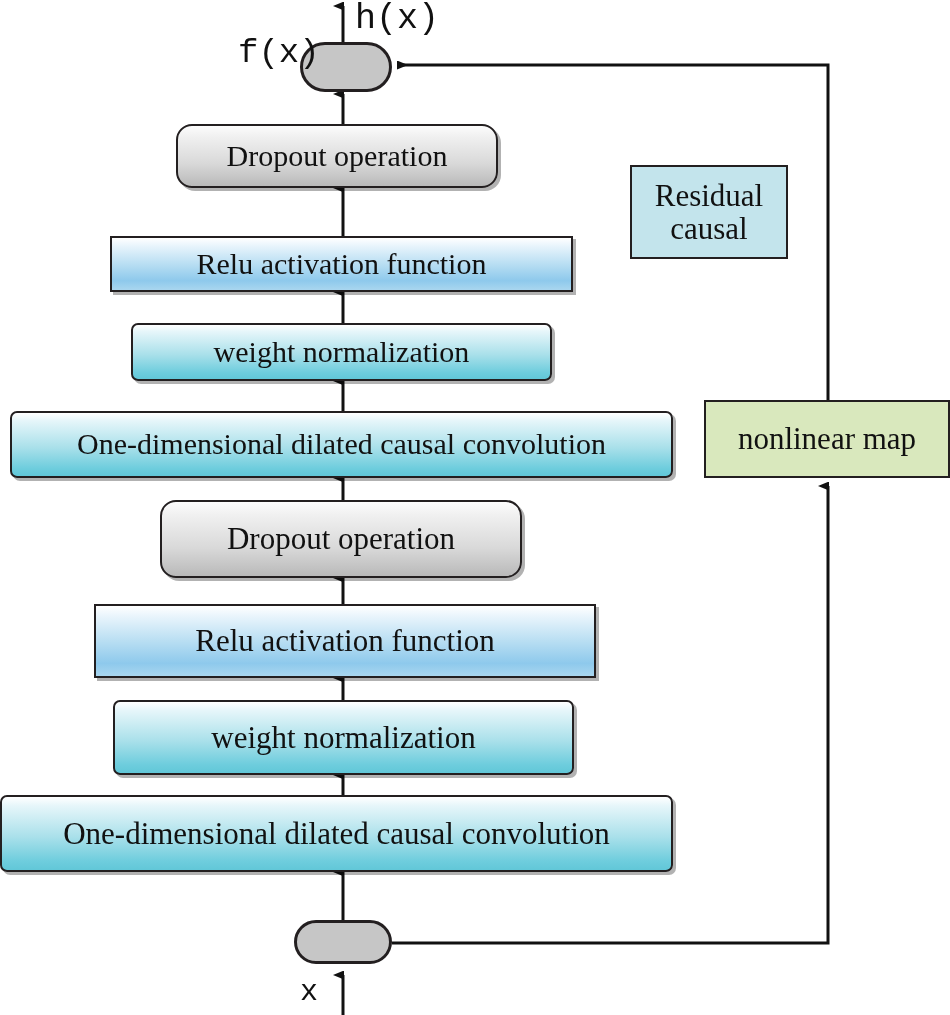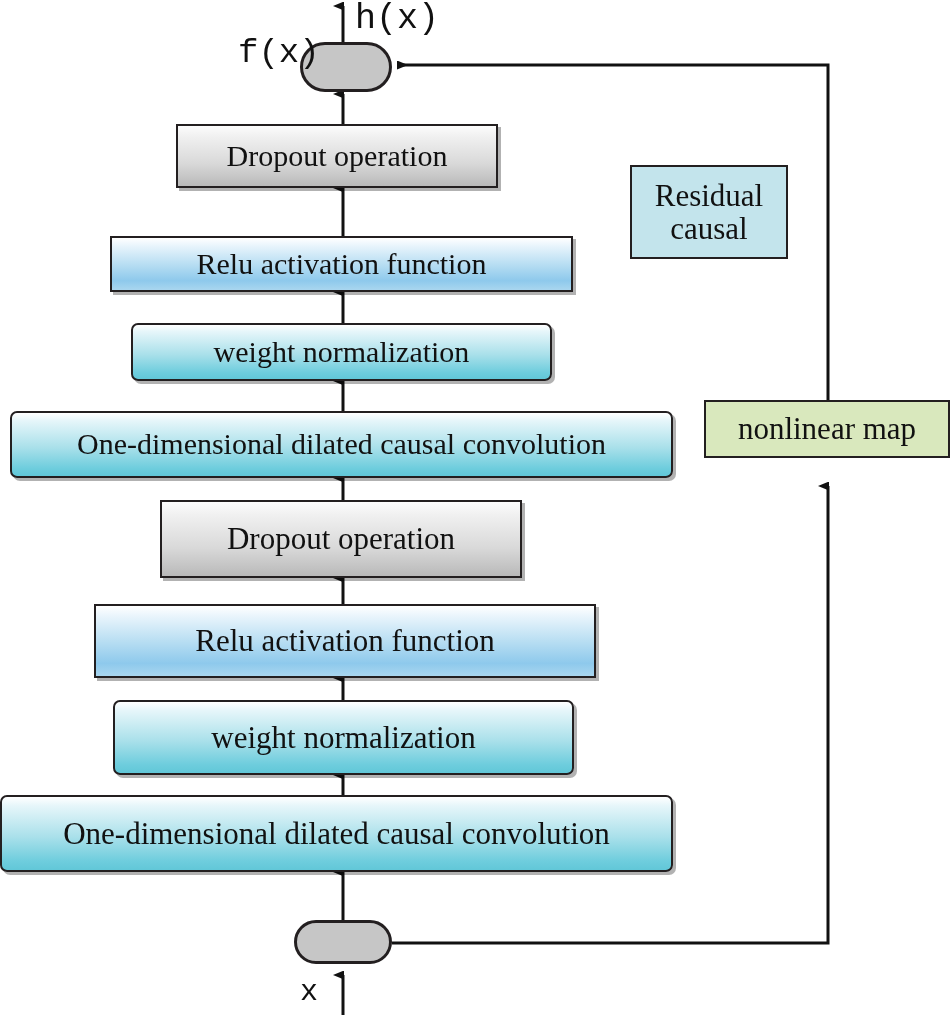--- a/index.html
+++ b/index.html
@@ -40,20 +40,21 @@
     line-height: 1.08;
     white-space: nowrap;
   }
   .node.shadowed {
     box-shadow: 3px 3px 0 rgba(0,0,0,0.30);
   }
 
   
   .fill-gray {
     background: linear-gradient(to bottom, #fcfcfc 0%, #f0f0f0 18%, #d9d9d9 62%, #b9b9b9 100%);
+    border-radius: 16px;
   }
   .fill-blue {
     background: linear-gradient(to bottom, #ffffff 0%, #eaf5fc 14%, #b6ddf2 52%, #8ec9ec 82%, #a9d6ef 100%);
     text-align: center;
   }
   .fill-cyan {
     background: linear-gradient(to bottom, #ffffff 0%, #e6f6fa 12%, #a9e0ea 55%, #6ecddd 88%, #61c7d8 100%);
     border-radius: 7px;
   }
   .fill-flatblue {
@@ -167,17 +168,17 @@
 
   <div class="node fill-cyan shadowed" style="left:0px; top:795px; width:673px; height:77px; font-size:31px;">
     <span>One-dimensional dilated causal convolution</span>
   </div>
 
   <div class="node fill-flatblue" style="left:630px; top:165px; width:158px; height:94px; font-size:31px; flex-direction:column;">
     <span>Residual</span>
     <span>causal</span>
   </div>
 
-  <div class="node fill-green" style="left:704px; top:400px; width:246px; height:58px; font-size:31px;">
+  <div class="node fill-green" style="left:704px; top:400px; width:246px; height:78px; font-size:31px;">
     <span>nonlinear map</span>
   </div>
 
 </div>
 
 </body></html>

